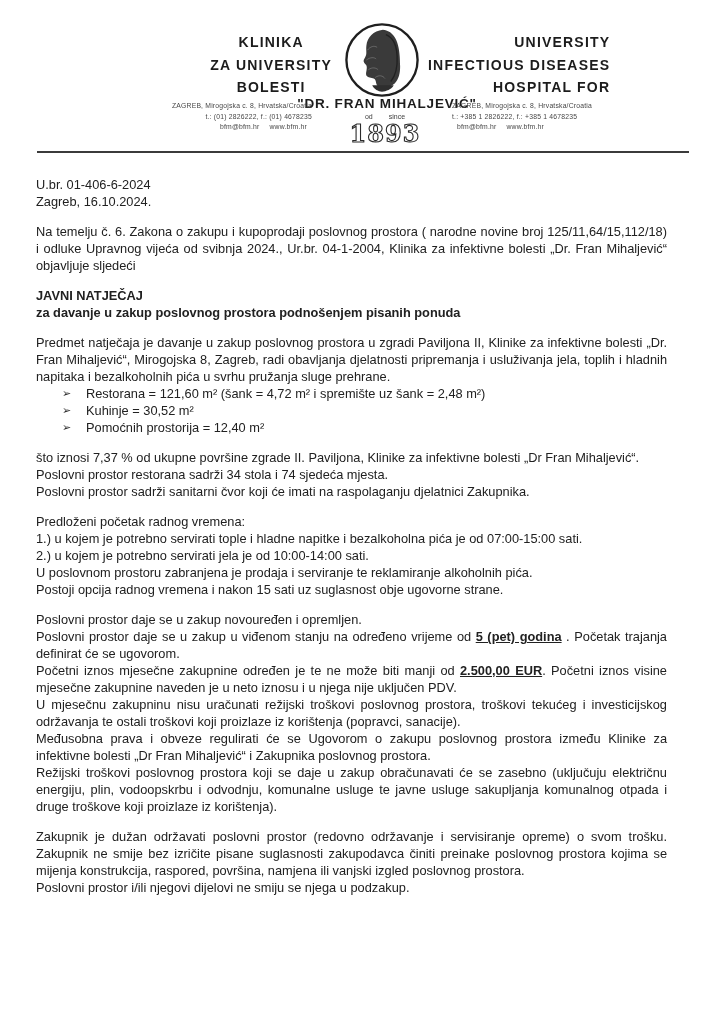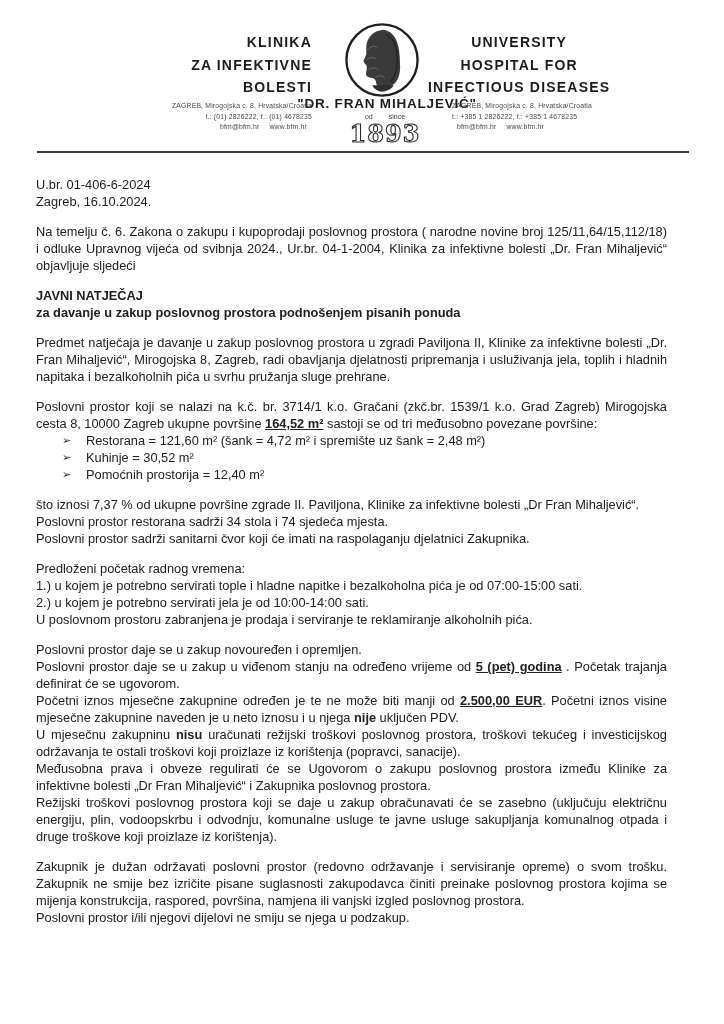--- a/index.html
+++ b/index.html
@@ -10,27 +10,27 @@
     margin: 0 auto;
     background: #ffffff;
     overflow: hidden;
     font-family: "Liberation Sans", "DejaVu Sans", sans-serif;
     color: #212121;
   }
 
   
   .letterhead { position: absolute; top: 0; left: 0; width: 724px; height: 160px; }
   .org-hr {
-    position: absolute; top: 31px; right: 412px;
-    text-align: right; font-weight: bold; font-size: 14px;
+    position: absolute; top: 31px; right: 392px;
+    text-align: center; font-weight: bold; font-size: 14px;
     letter-spacing: 1.2px; line-height: 22.5px; color: #1c1c1c; white-space: nowrap;
   }
   .org-en {
     position: absolute; top: 31px; left: 428px;
-    text-align: center; font-weight: bold; font-size: 14px;
+    text-align: right; font-weight: bold; font-size: 14px;
     letter-spacing: 1.2px; line-height: 22.5px; color: #1c1c1c; white-space: nowrap;
   }
   .logo-wrap { position: absolute; top: 21px; left: 343px; width: 78px; height: 78px; }
   .clinic-name {
     position: absolute; top: 96px; left: 232px; width: 310px;
     text-align: center; font-weight: bold; font-size: 13.5px;
     letter-spacing: 0.8px; color: #1c1c1c; white-space: nowrap;
   }
   .addr {
     position: absolute; top: 101px;
@@ -50,54 +50,54 @@
   
   .doc-body {
     position: absolute; top: 176px; left: 36px; width: 631px;
     font-size: 12.8px; line-height: 17px; color: #212121;
   }
   .doc-body p { margin: 0; text-align: justify; }
   .gap { margin-top: 13px !important; }
   .center { text-align: center; }
   .bold { font-weight: bold; }
   .bu { font-weight: bold; text-decoration: underline; }
-  .b  { font-weight: bold; }
+  .b  { font-weight: normal; }
   .bullet { display: flex; margin-left: 26px; text-align: left; }
   .bullet-glyph { width: 24px; flex: 0 0 24px; font-size: 11px; color: #2a2a2a; }
 
   
   .logo-wrap svg { display: block; }
 </style>
 </head>
 <body>
 
 <div class="page">
 
   <div class="letterhead">
 
     <div class="org-hr">
       <div>KLINIKA</div>
-      <div>ZA INFEKTIVNE</div>
+      <div>ZA UNIVERSITY</div>
       <div>BOLESTI</div>
     </div>
 
     <div class="logo-wrap">
       <svg width="78" height="78" viewBox="0 0 80 80" aria-hidden="true">
         <circle cx="40" cy="40" r="36.5" fill="#ffffff" stroke="#1f1f1f" stroke-width="2.4"></circle>
         <path d="M41 9 C31 10 25 17 24 25 C23.4 30 24.6 32.5 23.4 35.6 C22.3 38.6 20.6 39.6 21.5 42.4 C22.4 44.6 24.4 44.6 24.4 47.6 C24.4 51.4 22.6 54.6 24.6 56.6 C26.6 58.6 30.4 57.6 32.4 59.6 C34.4 61.6 33.4 65.6 36.4 67.6 C40.4 69.8 49 68 53 64 C57.2 59.8 58.6 53.6 58.6 46.6 C58.6 29.6 56.6 10.8 41 9 Z" fill="#3a3a3a"></path>
         <path d="M25 30 C28 26 32 25 35 27 M24 40 C28 37 32 37 34 39 M26 50 C30 47 34 48 36 50 M33 58 C37 55 41 56 43 59" stroke="#8a8a8a" stroke-width="1" fill="none" opacity="0.55"></path>
         <path d="M44 14 C52 17 55 26 55.5 36 C56 46 54 56 49 62" stroke="#111111" stroke-width="1.4" fill="none" opacity="0.6"></path>
         <path d="M30 66 L52 66 C50 70 44 72.5 40 72.5 C36 72.5 32 70 30 66 Z" fill="#2e2e2e"></path>
       </svg>
     </div>
 
     <div class="org-en">
       <div>UNIVERSITY</div>
+      <div>INFECTIOUS DISEASES</div>
       <div>HOSPITAL FOR</div>
-      <div>INFECTIOUS DISEASES</div>
     </div>
 
     <div class="clinic-name">"DR. FRAN MIHALJEVIĆ"</div>
 
     <div class="addr addr-left">
       <div>ZAGREB, Mirogojska c. 8, Hrvatska/Croatia</div>
       <div>t.: (01) 2826222, f.: (01) 4678235</div>
       <div class="mailrow"><span>bfm@bfm.hr</span><span>www.bfm.hr</span></div>
     </div>
 
@@ -125,21 +125,20 @@
     <p>U.br. 01-406-6-2024</p>
     <p>Zagreb, 16.10.2024.</p>
 
     <p class="gap">Na temelju č. 6. Zakona o zakupu i kupoprodaji poslovnog prostora ( narodne novine broj 125/11,64/15,112/18) i odluke Upravnog vijeća od svibnja 2024., Ur.br. 04-1-2004, Klinika za infektivne bolesti „Dr. Fran Mihaljević“ objavljuje sljedeći</p>
 
     <p class="gap center bold">JAVNI NATJEČAJ</p>
     <p class="center bold">za davanje u zakup poslovnog prostora podnošenjem pisanih ponuda</p>
 
     <p class="gap">Predmet natječaja je davanje u zakup poslovnog prostora u zgradi Paviljona II, Klinike za infektivne bolesti „Dr. Fran Mihaljević“, Mirogojska 8, Zagreb, radi obavljanja djelatnosti pripremanja i usluživanja jela, toplih i hladnih napitaka i bezalkoholnih pića u svrhu pružanja sluge prehrane.</p>
 
-    <p class="gap"><span>Poslovni prostor koji se nalazi na k.č. br. 3714/1 k.o. Gračani (zkč.br. 1539/1 k.o. Grad Zagreb) Mirogojska cesta 8, 10000 Zagreb ukupne površine </span><span class="bu">164,52 m²</span><span> sastoji se od tri međusobno povezane površine:</span></p>
 
     <div class="bullet">
       <span class="bullet-glyph">➢</span>
       <span>Restorana = 121,60 m² (šank = 4,72 m² i spremište uz šank = 2,48 m²)</span>
     </div>
     <div class="bullet">
       <span class="bullet-glyph">➢</span>
       <span>Kuhinje = 30,52 m²</span>
     </div>
     <div class="bullet">
@@ -148,20 +147,21 @@
     </div>
 
     <p class="gap">što iznosi 7,37 % od ukupne površine zgrade II. Paviljona, Klinike za infektivne bolesti „Dr Fran Mihaljević“.</p>
     <p>Poslovni prostor restorana sadrži 34 stola i 74 sjedeća mjesta.</p>
     <p>Poslovni prostor sadrži sanitarni čvor koji će imati na raspolaganju djelatnici Zakupnika.</p>
 
     <p class="gap">Predloženi početak radnog vremena:</p>
     <p>1.) u kojem je potrebno servirati tople i hladne napitke i bezalkoholna pića je od 07:00-15:00 sati.</p>
     <p>2.) u kojem je potrebno servirati jela je od 10:00-14:00 sati.</p>
     <p>U poslovnom prostoru zabranjena je prodaja i serviranje te reklamiranje alkoholnih pića.</p>
+    <p>Postoji opcija radnog vremena i nakon 15 sati uz suglasnost obje ugovorne strane.</p>
 
     <p class="gap">Poslovni prostor daje se u zakup novouređen i opremljen.</p>
     <p><span>Poslovni prostor daje se u zakup u viđenom stanju na određeno vrijeme od </span><span class="bu">5 (pet) godina</span><span> . Početak trajanja definirat će se ugovorom.</span></p>
     <p><span>Početni iznos mjesečne zakupnine određen je te ne može biti manji od </span><span class="bu">2.500,00 EUR</span><span>. Početni iznos visine mjesečne zakupnine naveden je u neto iznosu i u njega </span><span class="b">nije</span><span> uključen PDV.</span></p>
     <p><span>U mjesečnu zakupninu </span><span class="b">nisu</span><span> uračunati režijski troškovi poslovnog prostora, troškovi tekućeg i investicijskog održavanja te ostali troškovi koji proizlaze iz korištenja (popravci, sanacije).</span></p>
     <p>Međusobna prava i obveze regulirati će se Ugovorom o zakupu poslovnog prostora između Klinike za infektivne bolesti „Dr Fran Mihaljević“ i Zakupnika poslovnog prostora.</p>
     <p>Režijski troškovi poslovnog prostora koji se daje u zakup obračunavati će se zasebno (uključuju električnu energiju, plin, vodoopskrbu i odvodnju, komunalne usluge te javne usluge sakupljanja komunalnog otpada i druge troškove koji proizlaze iz korištenja).</p>
 
     <p class="gap">Zakupnik je dužan održavati poslovni prostor (redovno održavanje i servisiranje opreme) o svom trošku. Zakupnik ne smije bez izričite pisane suglasnosti zakupodavca činiti preinake poslovnog prostora kojima se mijenja konstrukcija, raspored, površina, namjena ili vanjski izgled poslovnog prostora.</p>
     <p>Poslovni prostor i/ili njegovi dijelovi ne smiju se njega u podzakup.</p>

